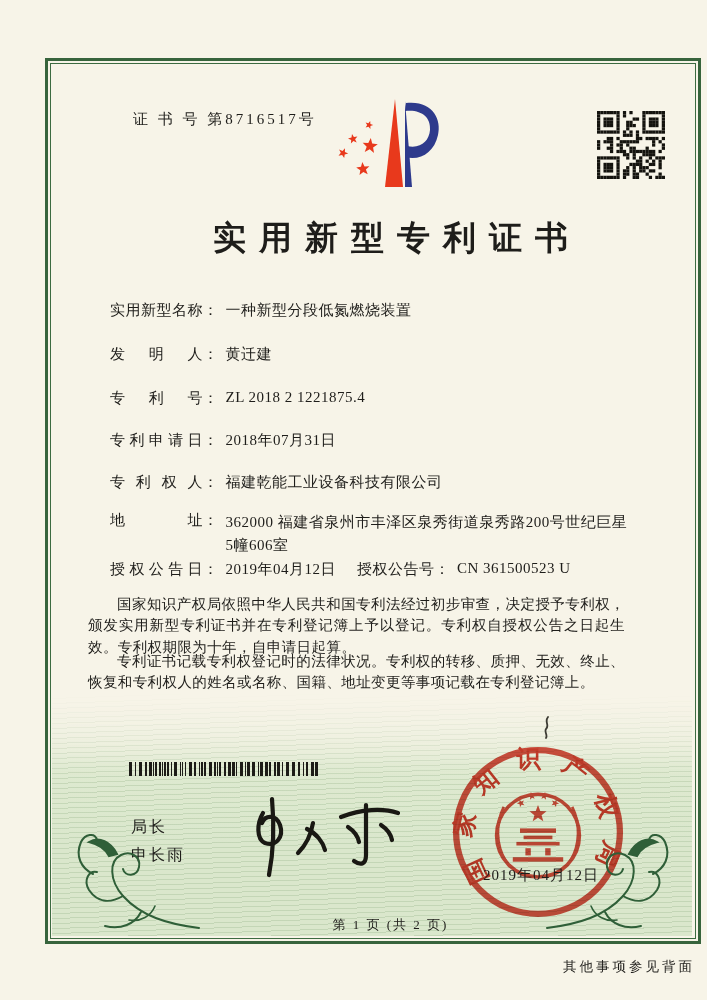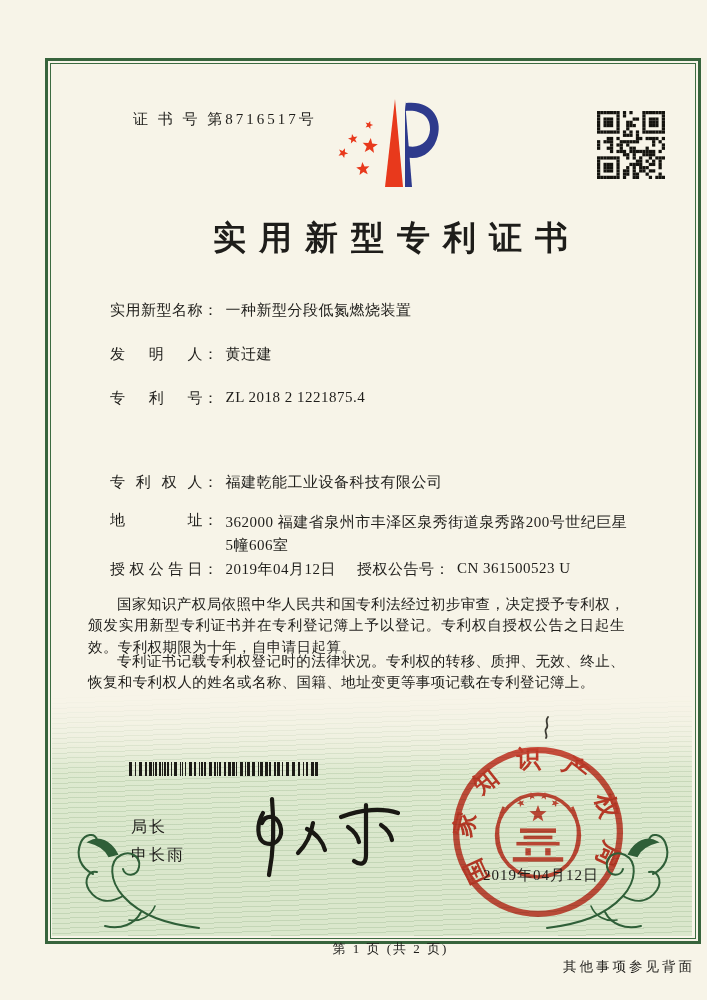--- a/index.html
+++ b/index.html
@@ -35,21 +35,21 @@
   .wrapval{display:inline-block;width:408px;white-space:normal;line-height:23px;}
   #row-grant .pair2{position:absolute;left:247px;top:0;white-space:nowrap;}
   .para{position:absolute;left:88px;width:537px;font-size:14.5px;line-height:21.5px;text-align:justify;text-indent:2em;letter-spacing:.4px;}
   #barcode{left:88px;top:762px;width:192px;height:14px;}
   #director-title{left:90px;top:817px;font-size:16px;letter-spacing:2px;}
   #director-name{left:90px;top:845px;font-size:16px;letter-spacing:2px;}
   #signature{left:196px;top:793px;width:168px;height:86px;}
   #seal{left:407px;top:742px;width:180px;height:180px;mix-blend-mode:multiply;opacity:.95;}
   #seal-date{left:418px;top:866px;width:164px;text-align:center;font-size:15px;letter-spacing:1px;z-index:6;}
   #ink-mark{left:501px;top:716px;width:10px;height:24px;}
-  #page-info{left:45px;top:940px;width:609px;text-align:center;font-size:13px;letter-spacing:2px;}
+  #page-info{left:45px;top:916px;width:609px;text-align:center;font-size:13px;letter-spacing:2px;}
   #back-note{left:45px;top:958px;width:609px;text-align:right;font-size:13.5px;letter-spacing:3px;}
   .flourish{width:132px;height:114px;}
   #flourish-left{left:30px;top:830px;}
   #flourish-right{left:543px;top:830px;transform:scaleX(-1);}
   svg{display:block;}
 </style>
 </head>
 <body>
 
 <div id="paper" class="abs">
@@ -305,20 +305,23 @@
 
   <div class="frow" style="top:301px">
     <span class="flbl">实用新型名称</span><span class="colon">：</span><span class="fval">一种新型分段低氮燃烧装置</span>
   </div>
   <div class="frow" style="top:345px">
     <span class="flbl">发明人</span><span class="colon">：</span><span class="fval">黄迁建</span>
   </div>
   <div class="frow" style="top:389px">
     <span class="flbl">专利号</span><span class="colon">：</span><span class="fval">ZL 2018 2 1221875.4</span>
   </div>
+  <div class="frow" style="top:431px">
+    <span class="flbl">专利申请日</span><span class="colon">：</span><span class="fval">2018年07月31日</span>
+  </div>
   <div class="frow" style="top:473px">
     <span class="flbl">专利权人</span><span class="colon">：</span><span class="fval">福建乾能工业设备科技有限公司</span>
   </div>
   <div class="frow" style="top:511px">
     <span class="flbl">地址</span><span class="colon">：</span><span class="fval wrapval">362000 福建省泉州市丰泽区泉秀街道泉秀路200号世纪巨星5幢606室</span>
   </div>
   <div class="frow" id="row-grant" style="top:560px">
     <span class="flbl">授权公告日</span><span class="colon">：</span><span class="fval">2019年04月12日</span>
     <span class="pair2">
       <span>授权公告号</span><span>：</span><span class="fval">CN 361500523 U</span>

